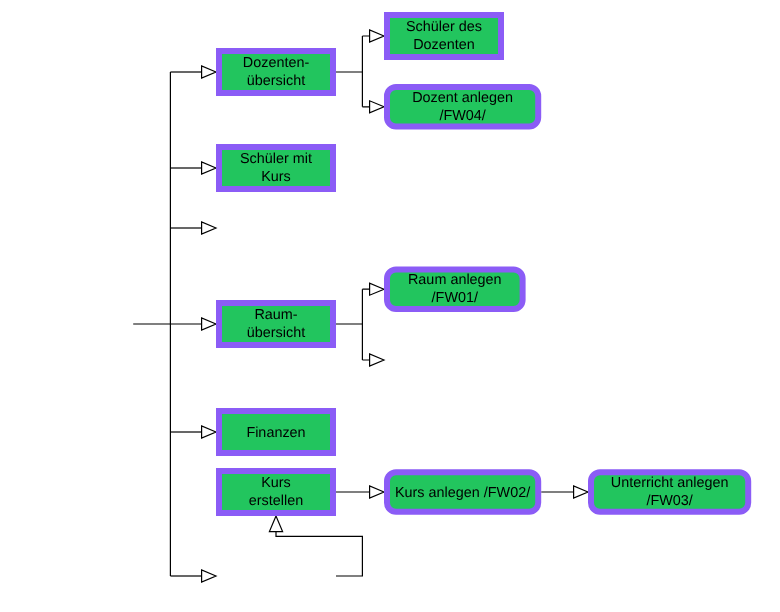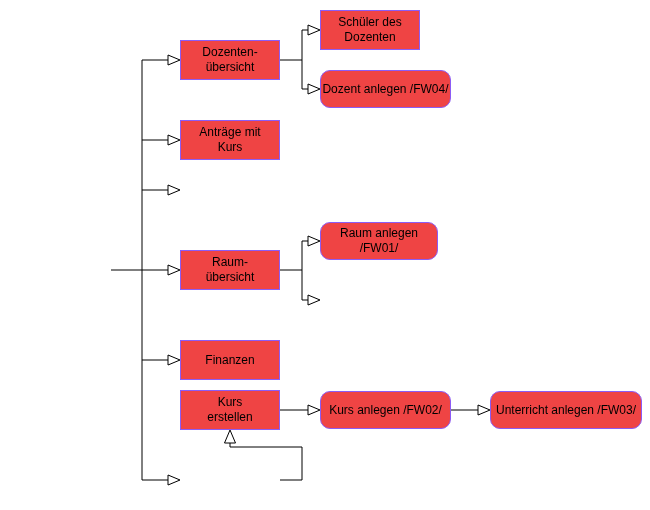--- a/index.html
+++ b/index.html
@@ -8,22 +8,22 @@
   .canvas {
     position: relative;
     width: 650px;
     height: 510px;
     background: #ffffff;
     overflow: hidden;
   }
   .edges { position: absolute; left: 0; top: 0; }
   .node {
     position: absolute;
-    background: #ef4444;
-    border: 1px solid #8b5cf6;
+    background: #22c55e;
+    border: 5px solid #8b5cf6;
     display: flex;
     align-items: center;
     justify-content: center;
     text-align: center;
     font-size: 12px;
     line-height: 15px;
     color: #000000;
   }
   .node.rounded { border-radius: 10px; }
   .node .lbl { white-space: pre-line; }
@@ -73,21 +73,21 @@
     </g>
   </svg>
 
 
   <div class="node" style="left:180px;top:40px;width:100px;height:40px">
     <span class="lbl">Dozenten-
 übersicht</span>
   </div>
 
   <div class="node" style="left:180px;top:120px;width:100px;height:40px">
-    <span class="lbl">Anträge mit
+    <span class="lbl">Schüler mit
 Kurs</span>
   </div>
 
 
   <div class="node" style="left:180px;top:250px;width:100px;height:40px">
     <span class="lbl">Raum-
 übersicht</span>
   </div>
 
   <div class="node" style="left:180px;top:340px;width:100px;height:40px">
@@ -111,17 +111,17 @@
 
   <div class="node rounded" style="left:320px;top:222px;width:118px;height:38px">
     <span class="lbl">Raum anlegen /FW01/</span>
   </div>
 
 
   <div class="node rounded" style="left:320px;top:391px;width:131px;height:38px">
     <span class="lbl">Kurs anlegen /FW02/</span>
   </div>
 
-  <div class="node rounded" style="left:490px;top:391px;width:152px;height:38px">
+  <div class="node rounded" style="left:490px;top:391px;width:136px;height:38px">
     <span class="lbl">Unterricht anlegen /FW03/</span>
   </div>
 
 </div>
 
 </body></html>

